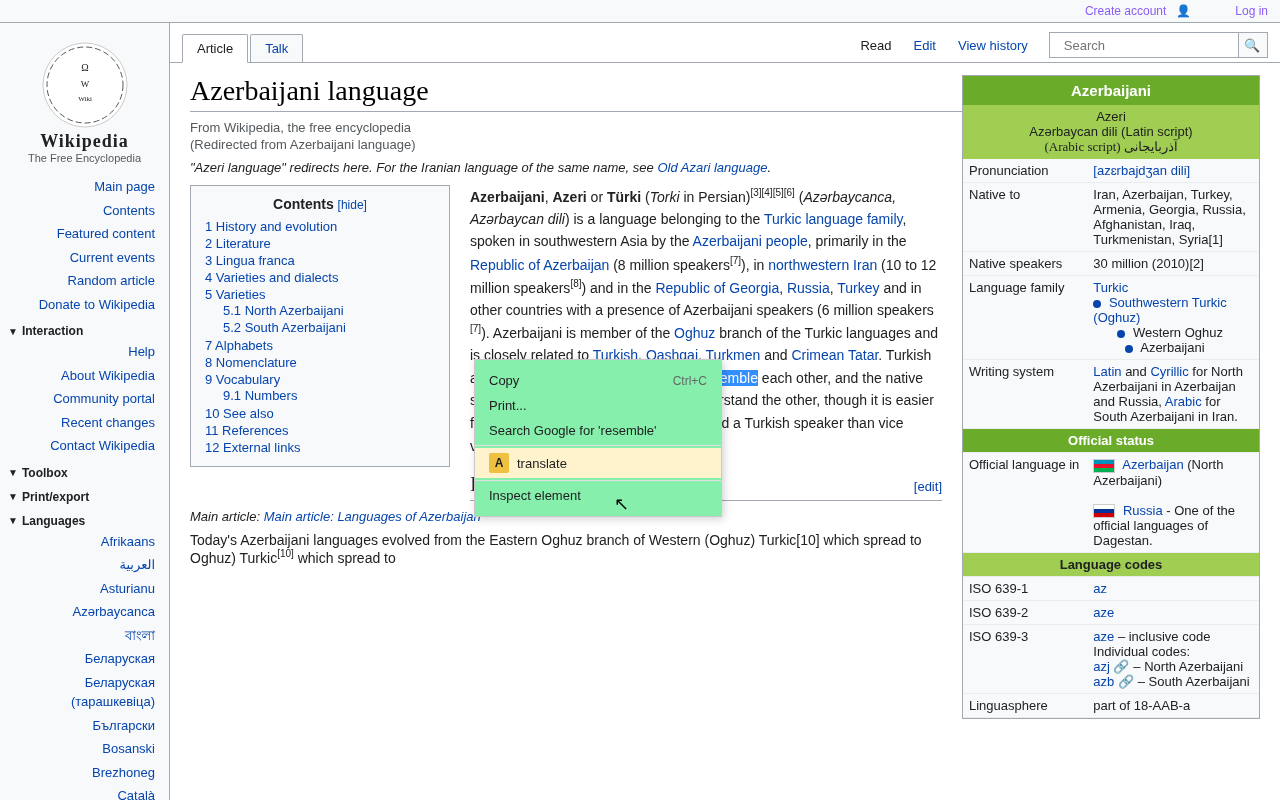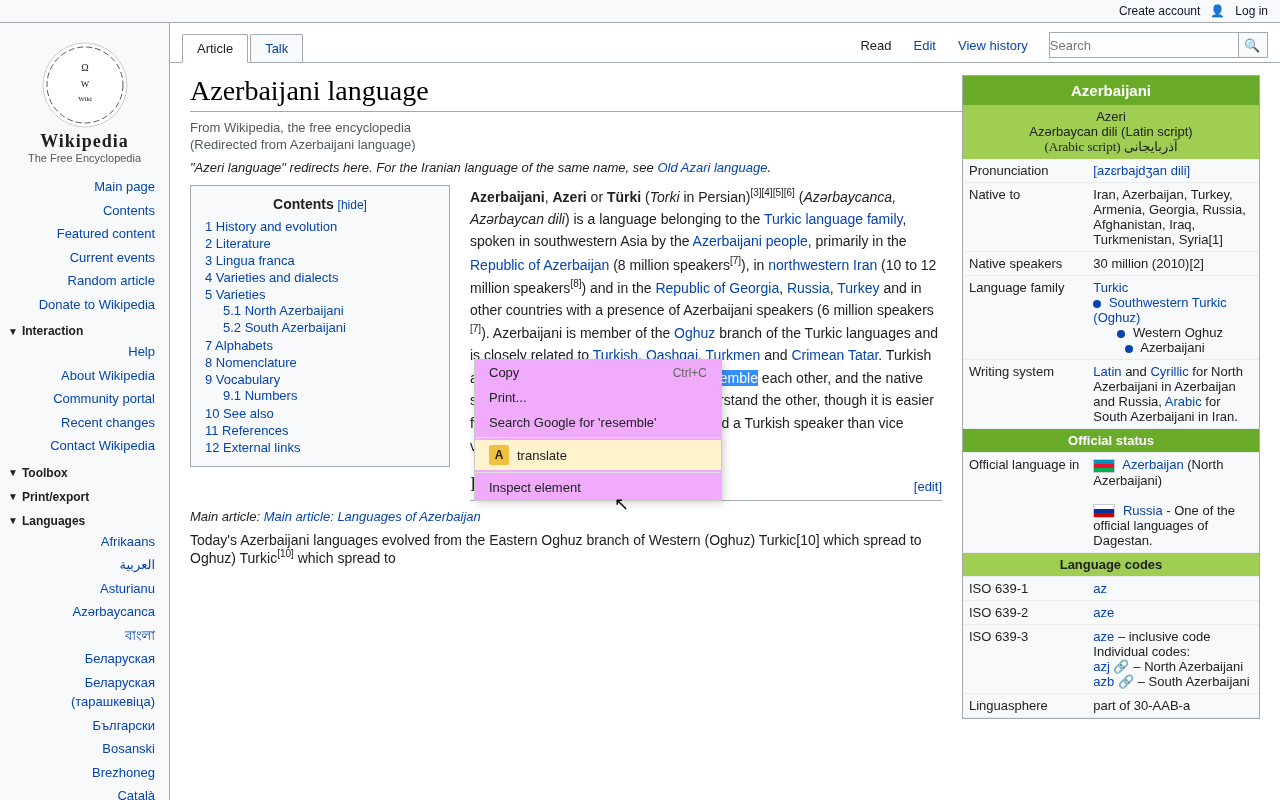--- a/index.html
+++ b/index.html
@@ -9,21 +9,21 @@
     #top-bar {
       display: flex;
       justify-content: flex-end;
       align-items: center;
       padding: 4px 12px;
       background: #f8f9fa;
       border-bottom: 1px solid #a2a9b1;
       font-size: 12px;
       gap: 10px;
     }
-    #top-bar a { color: #0f172a; text-decoration: none; }
+    #top-bar a { color: #8b5cf6; text-decoration: none; margin-left: 34px; }
     
     
     #layout { display: flex; min-height: 800px; }
     
     
     #sidebar {
       width: 170px;
       min-width: 170px;
       border-right: 1px solid #a2a9b1;
       padding: 8px 0;
@@ -136,21 +136,21 @@
       background: #fff;
       color: #202122;
     }
     .search-box {
       display: flex;
       align-items: center;
       margin-left: 10px;
     }
     .search-input {
       border: 1px solid #a2a9b1;
-      padding: 3px 0;
+      padding: 3px 14px;
       font-size: 13px;
       width: 190px;
       height: 26px;
       color: #54595d;
     }
     .search-btn {
       border: 1px solid #a2a9b1;
       border-left: none;
       background: #f8f9fa;
       padding: 3px 6px;
@@ -313,27 +313,27 @@
     }
     .dot-bullet { display: inline-block; width: 8px; height: 8px; border-radius: 50%; background: #0645ad; margin-right: 4px; vertical-align: middle; }
     .sub-bullet { padding-left: 16px; display: block; }
     .flag-icon { width: 22px; height: 14px; display: inline-block; vertical-align: middle; margin-right: 4px; border: 1px solid #ccc; }
     
     
     #context-menu {
       position: absolute;
       top: 296px;
       left: 304px;
-      background: #f0abfc;
+      background: #86efac;
       border: 1px solid #c8c8c8;
       box-shadow: 2px 2px 8px rgba(0,0,0,0.18);
       width: 248px;
       font-size: 13px;
       z-index: 100;
-      padding: 0 0;
+      padding: 8px 0;
     }
     .cm-item {
       display: flex;
       align-items: center;
       justify-content: space-between;
       padding: 5px 14px;
       cursor: pointer;
       color: #202122;
     }
     .cm-item .shortcut { color: #666; font-size: 12px; }
@@ -549,21 +549,21 @@
             <td class="label">ISO 639-3</td>
             <td class="value">
               <a>aze</a> – inclusive code<br>
               Individual codes:<br>
               <a>azj</a> 🔗 – North Azerbaijani<br>
               <a>azb</a> 🔗 – South Azerbaijani
             </td>
           </tr>
           <tr>
             <td class="label">Linguasphere</td>
-            <td class="value">part of 30-AAB-a</td>
+            <td class="value">part of 18-AAB-a</td>
           </tr>
         </tbody>
           </table>
       </div>
 
       <h1 class="article-title">Azerbaijani language</h1>
       <p class="article-from">From Wikipedia, the free encyclopedia</p>
       <p class="article-redirect">
         (<span>Redirected from </span><a>Azerbaijani language</a>)
       </p>

